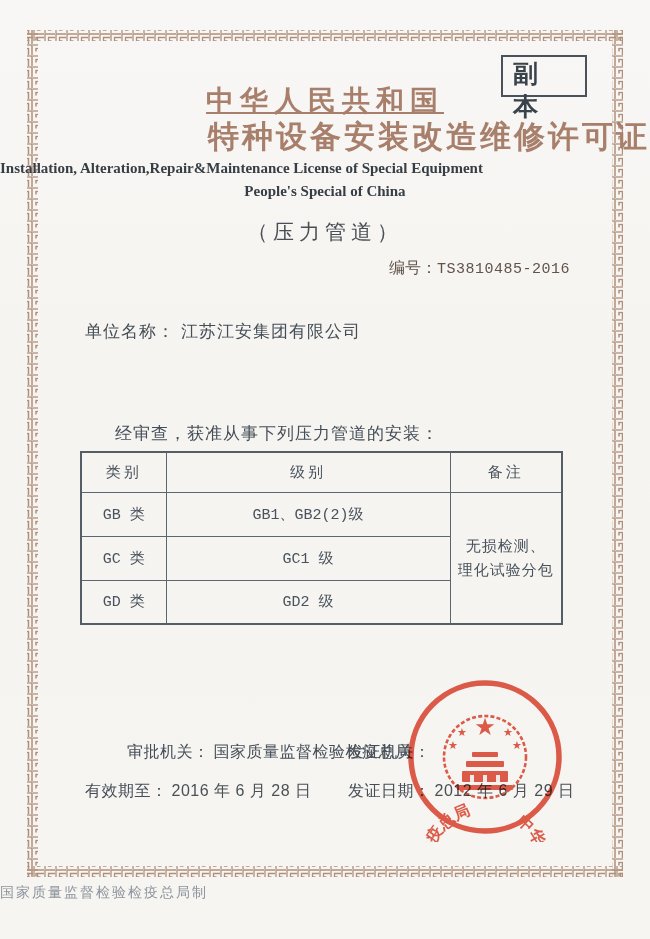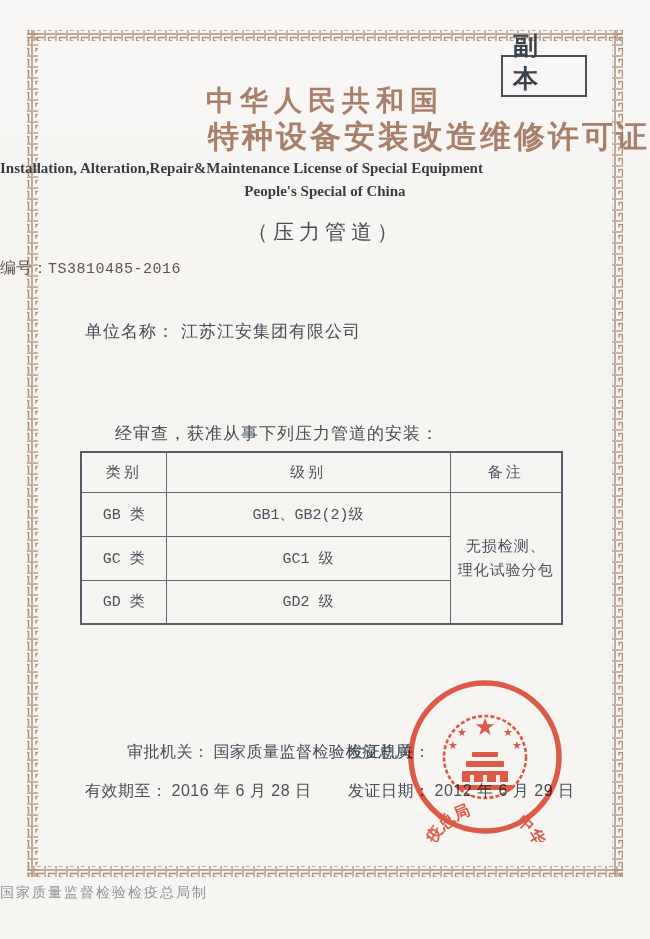--- a/index.html
+++ b/index.html
@@ -10,30 +10,30 @@
   }
   .page {
     position:relative; width:650px; height:939px; overflow:hidden;
     background:linear-gradient(180deg,#f8f7f5 0%, #f5f4f1 40%, #f6f5f2 100%);
     color:#454e57;
   }
   .frame { position:absolute; left:0; top:0; z-index:1; }
 
   .copy-badge {
     position:absolute; left:501px; top:55px; width:86px; height:42px; z-index:3;
-    border:2.5px solid #49525a; display:flex; align-items:flex-end; justify-content:center;
+    border:2.5px solid #49525a; display:flex; align-items:flex-start; justify-content:center;
     font-family:Liberation Serif, serif;
     font-weight:bold; font-size:25px; color:#3a434b; letter-spacing:10px;
     padding-left:10px; background:rgba(248,247,245,.6);
   }
 
   .title-cn1 {
     position:absolute; top:82px; left:0; width:100%; text-align:center; z-index:2;
     font-family:"Liberation Sans","DejaVu Sans",sans-serif;
-    font-weight:bold; font-size:28px; color:#a87f6b; letter-spacing:6px;
+    font-weight:bold; font-size:28px; color:#a87f6b; letter-spacing:6px;text-decoration:underline;
   }
   .title-cn2 {
     position:absolute; top:116px; left:0; width:100%; text-align:right; z-index:2;
     font-family:"Liberation Sans","DejaVu Sans",sans-serif;
     font-weight:bold; font-size:31px; color:#a87f6b; letter-spacing:3px;
   }
   .title-en1 {
     position:absolute; top:160px; left:0; width:100%; text-align:left; z-index:2;
     font-weight:bold; font-size:15px; color:#363d44;
   }
@@ -41,21 +41,21 @@
     position:absolute; top:183px; left:0; width:100%; text-align:center; z-index:2;
     font-weight:bold; font-size:15px; color:#363d44;
   }
   .subtype {
     position:absolute; top:218px; left:0; width:100%; text-align:center; z-index:2;
     font-family:"Liberation Sans","DejaVu Sans",sans-serif;
     font-size:21px; color:#4a4f55; letter-spacing:5px; font-weight:500;
   }
   .license-row {
     position:absolute; top:258px; left:0; width:100%; z-index:2;
-    text-align:left; padding-right:80px; font-size:16px; color:#625349;
+    text-align:right; padding-right:80px; font-size:16px; color:#625349;
   }
   .license-row .num {
     font-family:"Liberation Mono","DejaVu Sans Mono",monospace;
     font-size:15px; letter-spacing:0.5px;
   }
 
   .field-row { position:absolute; left:85px; z-index:2; font-size:17px; color:#454e57; letter-spacing:1px; }
   .row-name { top:320px; }
   .row-addr { top:353px; }
   .field-row .val { margin-left:6px; }

